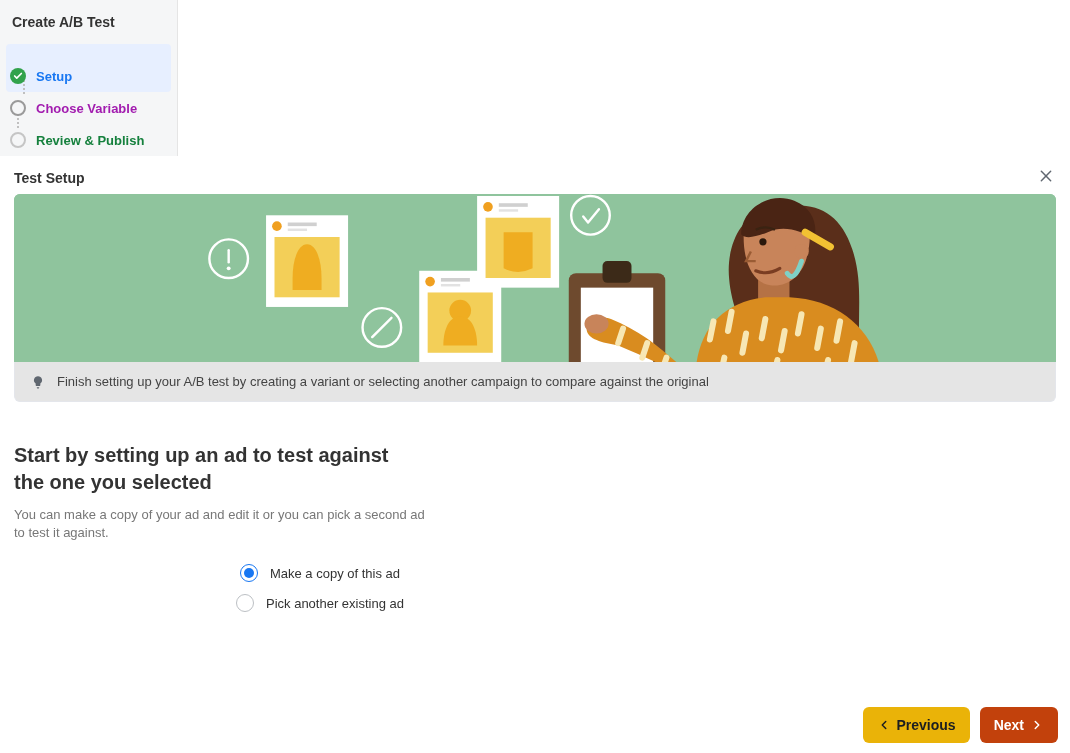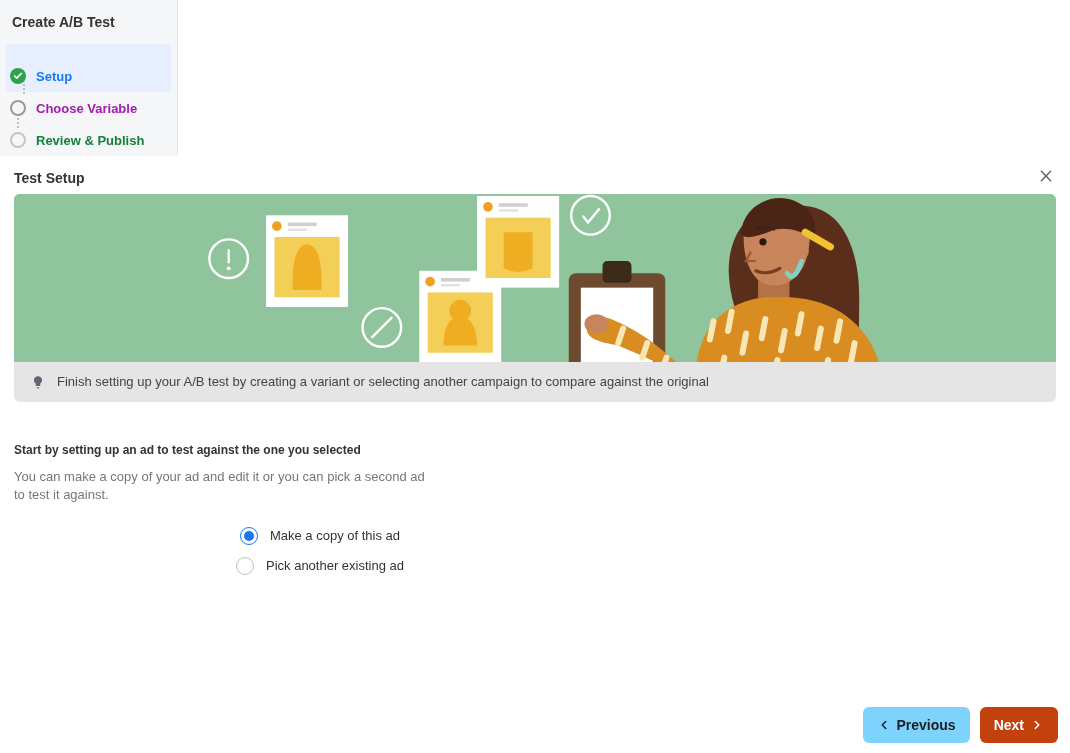--- a/index.html
+++ b/index.html
@@ -99,21 +99,21 @@
     color: #444;
   }
   .info-bar .bulb { margin-right: 12px; display:flex; }
 
   .content {
     padding: 40px 14px 0;
     max-width: 640px;
   }
   .content h3 {
     margin: 0 0 10px;
-    font-size: 12px;
+    font-size: 20px;
     font-weight: 700;
     color: #333;
     max-width: 400px;
     line-height: 1.35;
   }
   .content p.desc {
     margin: 0 0 22px;
     font-size: 13px;
     color: #777;
     max-width: 420px;
@@ -153,21 +153,21 @@
   .btn {
     display: inline-flex; align-items: center; justify-content: center;
     height: 36px;
     padding: 0 14px;
     border-radius: 6px;
     font-size: 14px;
     font-weight: 600;
     cursor: pointer;
     border: none;
   }
-  .btn-prev { background: #7dd3fc; color: #1c1e21; }
+  .btn-prev { background: #eab308; color: #1c1e21; }
   .btn-prev svg { margin-right: 6px; width:14px; height:14px; }
   .btn-next { background: #c2410c; color: #fff; }
   .btn-next svg { margin-left: 6px; width:14px; height:14px; }
 </style>
 </head>
 <body>
 
 <div class="layout">
 
   <aside class="sidebar">

